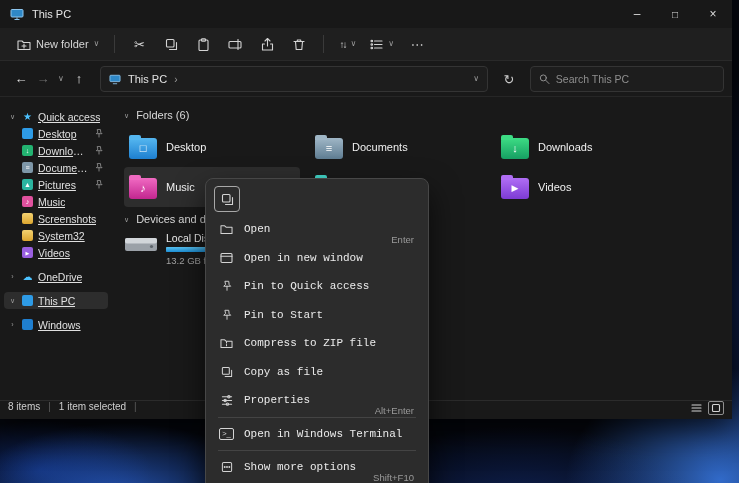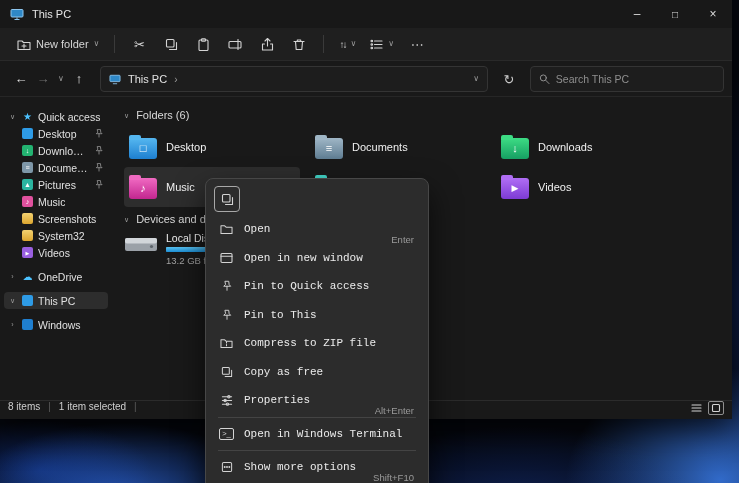--- a/index.html
+++ b/index.html
@@ -70,21 +70,21 @@
   .sidebar { position:absolute; left:0; top:98px; width:112px; bottom:19px; padding-top:10px; }
   .srow { display:flex; align-items:center; height:17px; margin:0 4px; padding:0 4px;
           border-radius:4px; gap:5px; font-size:10.5px; color:#e0e0e0; white-space:nowrap; }
   .srow.sel { background:#2d2d2d; }
   .srow .sp { width:9px; flex:none; text-align:center; }
   .srow .schev { width:9px; flex:none; color:#9a9a9a; font-size:7px; text-align:center; }
   .chip { width:11px; height:11px; border-radius:2px; flex:none; display:flex;
           align-items:center; justify-content:center; font-size:7px; color:#fff; }
   .chip.folder { border-radius:2px 2px 2px 2px; background:linear-gradient(#f3d271,#dca62f); }
   .txtico { font-size:10px; line-height:1; flex:none; width:11px; text-align:center; }
-  .slabel { overflow:hidden; text-overflow:ellipsis; }
+  .slabel { overflow:hidden; text-overflow:ellipsis;text-decoration:underline; }
   .pin { margin-left:auto; display:flex; }
   .sgap { height:7px; }
 
   
   .content { position:absolute; left:112px; top:98px; right:0; bottom:19px; }
   .sec-head { display:flex; align-items:center; gap:7px; font-size:11px; color:#dadada;
               margin:11px 0 6px 12px; }
   .sec-head .chev { font-size:7px; }
   .fgrid { display:grid; grid-template-columns:repeat(3,186px); margin-left:12px; }
   .tile { display:flex; align-items:center; gap:9px; height:40px; padding-left:5px;
@@ -471,41 +471,41 @@
     <span class="cm-label">Pin to Quick access</span>
     <span class="cm-short"></span>
   </div>
   <div class="cm-item">
     <span class="cm-ic">
         <svg class="lin" width="12" height="12" viewBox="0 0 14 14">
           <path d="M5 1.5h4l.5 4 1.8 1.8H3.2L5 5.5z"></path>
           <line x1="7" y1="7.3" x2="7" y2="12"></line>
         </svg>
       </span>
-    <span class="cm-label">Pin to This</span>
+    <span class="cm-label">Pin to Start</span>
     <span class="cm-short"></span>
   </div>
   <div class="cm-item">
     <span class="cm-ic">
         <svg class="lin" width="13" height="12" viewBox="0 0 14 13">
           <path d="M1 3h4l1.5 1.5H13v7H1z"></path>
           <line x1="7" y1="5" x2="7" y2="11" stroke-dasharray="1.6 1.4"></line>
         </svg>
       </span>
     <span class="cm-label">Compress to ZIP file</span>
     <span class="cm-short"></span>
   </div>
   <div class="cm-item">
     <span class="cm-ic">
         <svg class="lin" width="12" height="12" viewBox="0 0 13 13">
           <rect x="1.5" y="1.5" width="7.5" height="7.5" rx="1"></rect>
           <path d="M4.5 11.5h7v-7"></path>
         </svg>
       </span>
-    <span class="cm-label">Copy as free</span>
+    <span class="cm-label">Copy as file</span>
     <span class="cm-short"></span>
   </div>
   <div class="cm-item">
     <span class="cm-ic">
         <svg class="lin" width="12" height="12" viewBox="0 0 13 13">
           <line x1="1.5" y1="3" x2="11.5" y2="3"></line>
           <circle cx="8.5" cy="3" r="1.3"></circle>
           <line x1="1.5" y1="7" x2="11.5" y2="7"></line>
           <circle cx="4.5" cy="7" r="1.3"></circle>
           <line x1="1.5" y1="11" x2="11.5" y2="11"></line>

